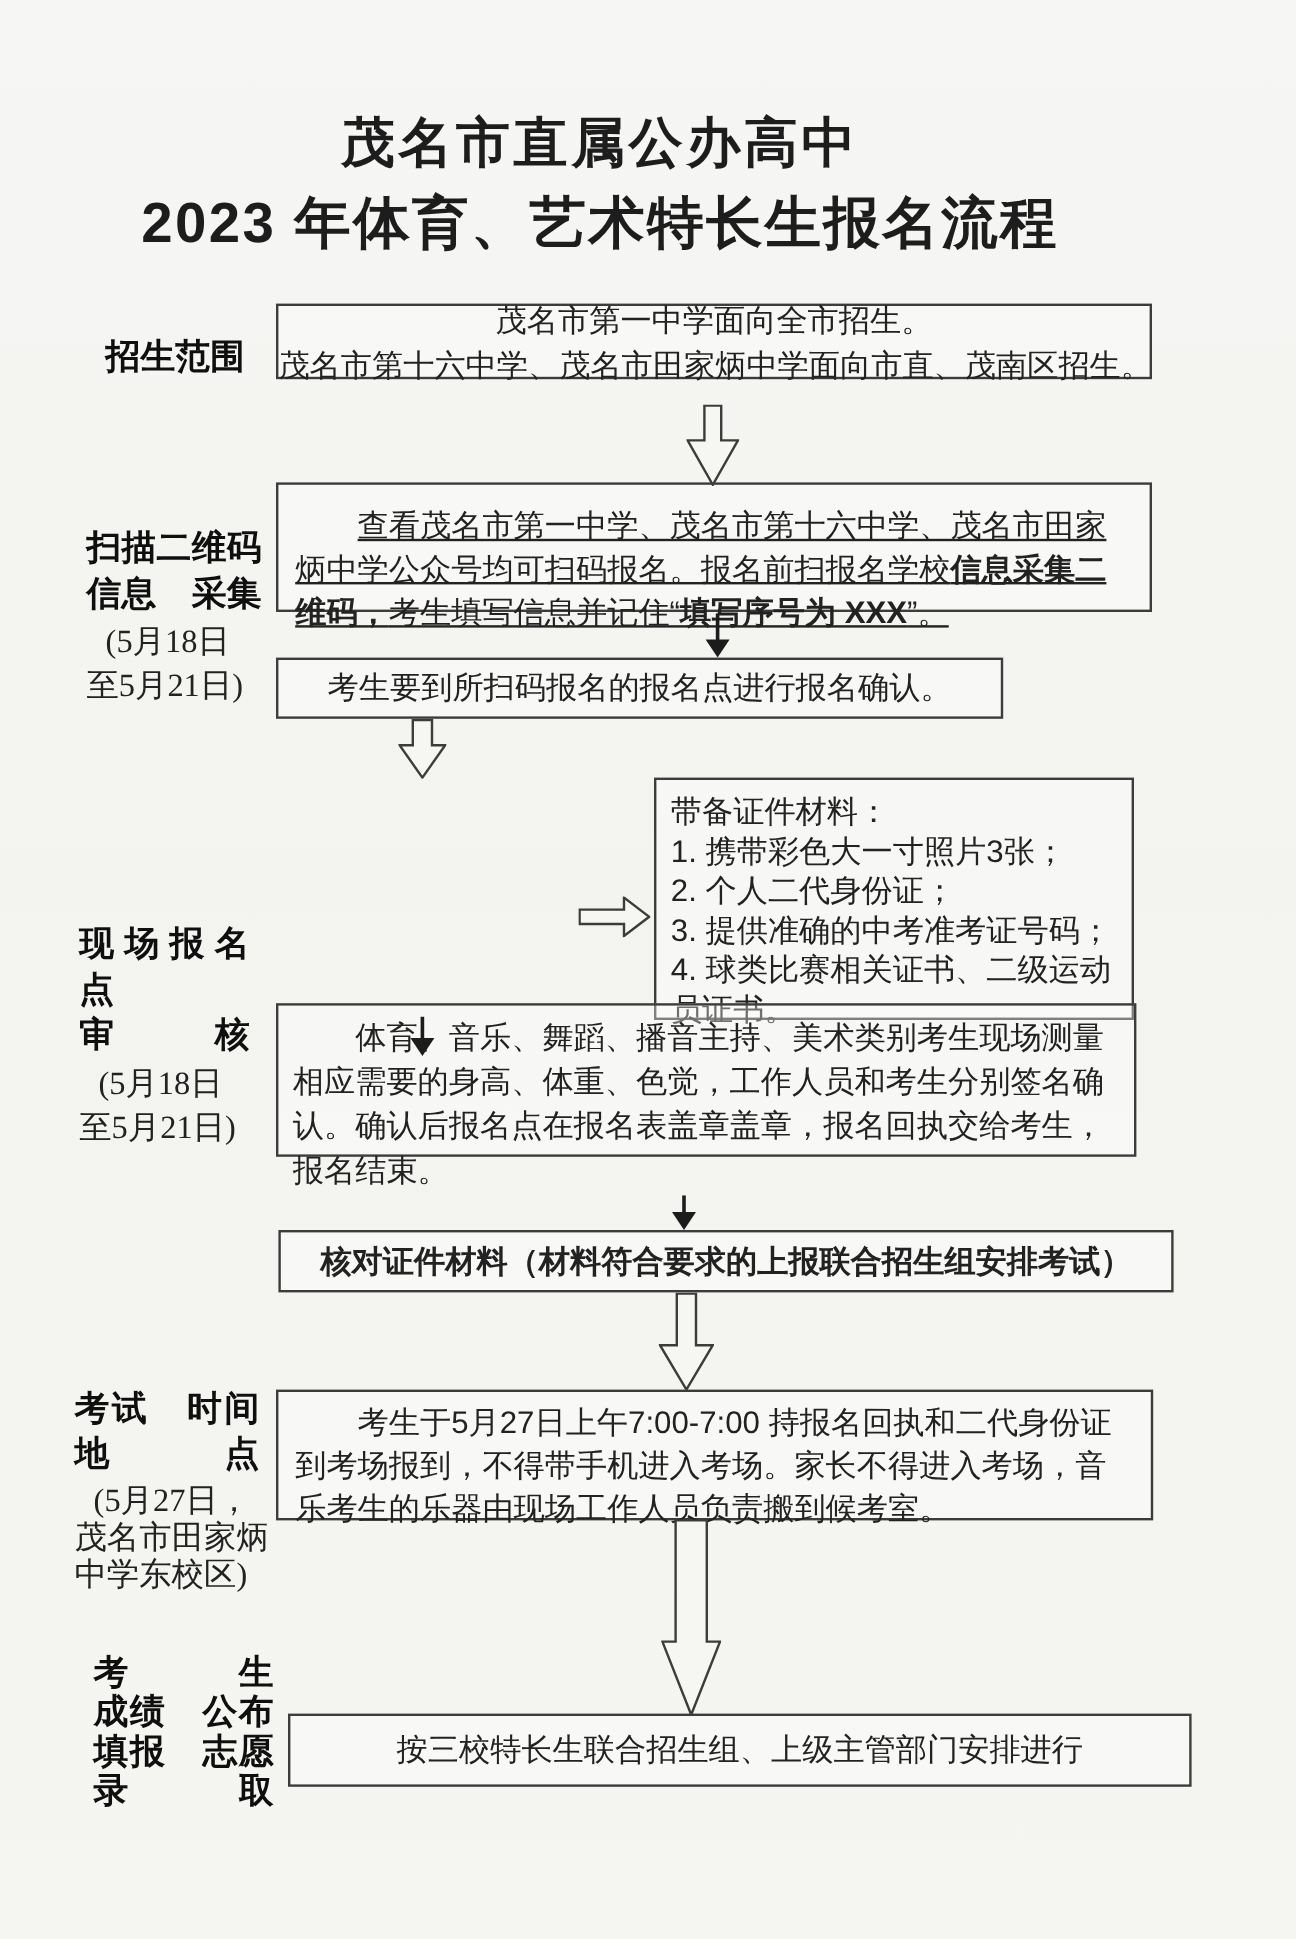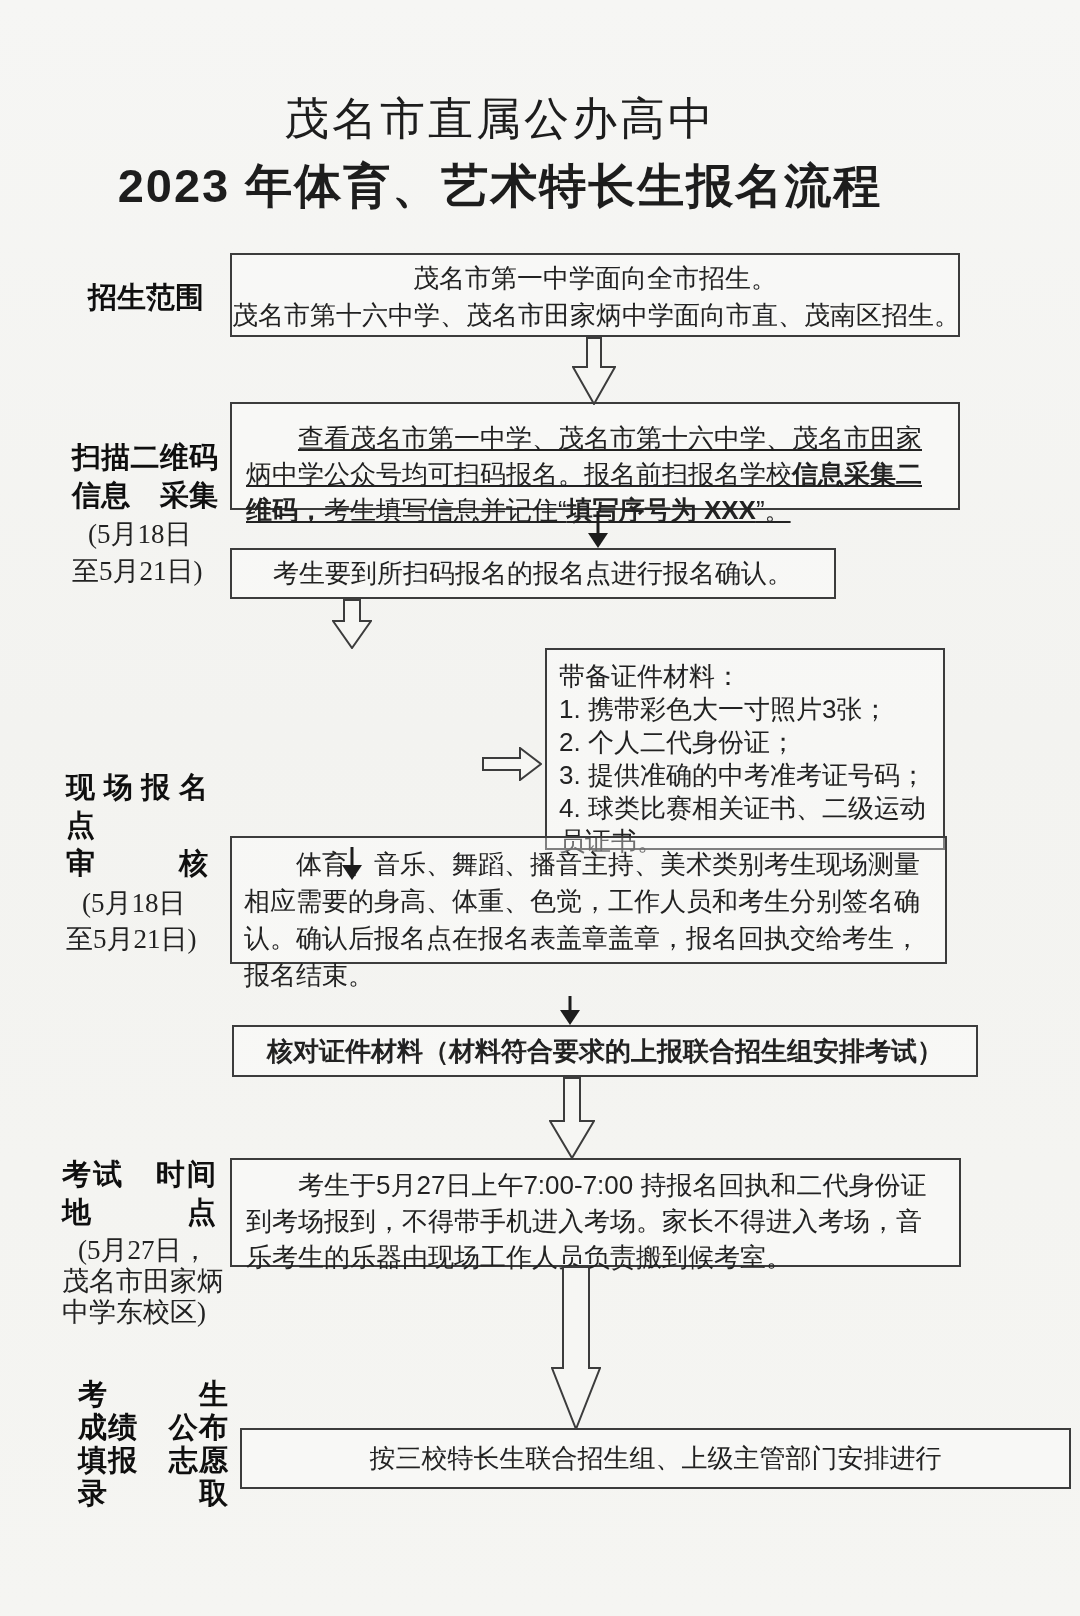--- a/index.html
+++ b/index.html
@@ -7,46 +7,46 @@
     position:relative;
     width:1080px;height:1616px;
     margin:0 auto;
     background:linear-gradient(180deg,#f6f6f4 0%,#f3f3f0 45%,#f5f5f2 100%);
     font-family:"Liberation Sans","DejaVu Sans",sans-serif;
     color:#1d1d1d;
     overflow:hidden;
   }
   
   .title-wrap{position:absolute;left:0;top:88px;width:1000px;text-align:center;}
-  .title-line1{font-size:45px;font-weight:400;letter-spacing:3px;line-height:62px;}
+  .title-line1{font-size:45px;font-weight:700;letter-spacing:3px;line-height:62px;}
   .title-line2{font-size:47px;font-weight:700;letter-spacing:2px;line-height:72px;}
   
   .fbox{
     position:absolute;
     border:2px solid #3c3c3c;
     background:rgba(255,255,255,0.35);
     box-sizing:border-box;
     font-size:26px;
     color:#222;
   }
   .center-text{display:flex;flex-direction:column;justify-content:center;text-align:center;}
   .para{margin:0;text-indent:2em;line-height:36px;}
   .b{font-weight:700;}
-  #box-scope{left:230px;top:253px;width:730px;height:84px;line-height:37px;padding-top:3px;}
+  #box-scope{left:230px;top:253px;width:730px;height:63px;line-height:37px;padding-top:3px;}
   #box-scope .ln{white-space:nowrap;}
   #box-scan{left:230px;top:402px;width:730px;height:108px;padding:16px 14px 0 14px;text-decoration:underline;}
   #box-confirm{left:230px;top:548px;width:606px;height:51px;}
   #box-provide{left:230px;top:648px;width:240px;height:198px;padding:10px 10px 0 10px;}
   #box-provide .para{line-height:39px;}
   #box-materials{left:545px;top:648px;width:400px;height:202px;padding:10px 12px 0 12px;line-height:33px;}
   #box-measure{left:230px;top:836px;width:717px;height:128px;padding:8px 12px 0 12px;}
   #box-measure .para{line-height:37px;}
   #box-verify{left:232px;top:1025px;width:746px;height:52px;font-weight:bold;}
   #box-exam{left:230px;top:1158px;width:731px;height:109px;padding:7px 14px 0 14px;}
-  #box-admission{left:240px;top:1428px;width:831px;height:61px;}
+  #box-admission{left:240px;top:1428px;width:753px;height:61px;}
   
   .side{position:absolute;}
   .side .t{font-weight:700;color:#0f0f0f;}
   .side .t div{text-align:justify;text-align-last:justify;}
   .side .t .nj{text-align:left;text-align-last:left;}
   .side .n{font-family:"Liberation Serif","DejaVu Serif",serif;color:#222;}
   .side .n div{white-space:nowrap;}
   .side .n div:first-child{padding-left:16px;}
   #lbl-scope{left:88px;top:278px;width:120px;font-size:29px;}
   #lbl-scan{left:72px;top:438px;width:146px;font-size:29px;line-height:38px;}

